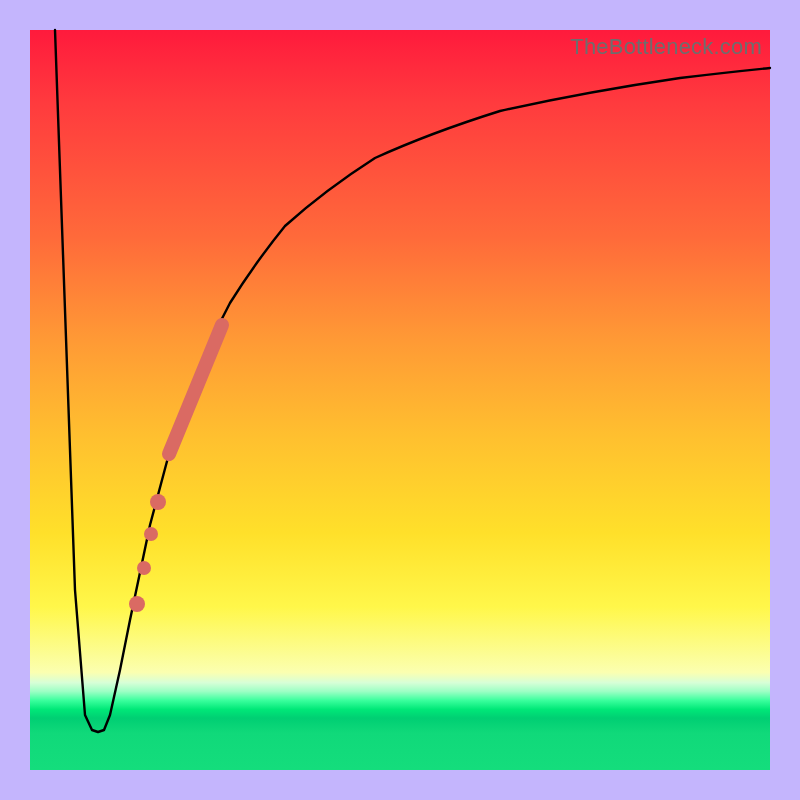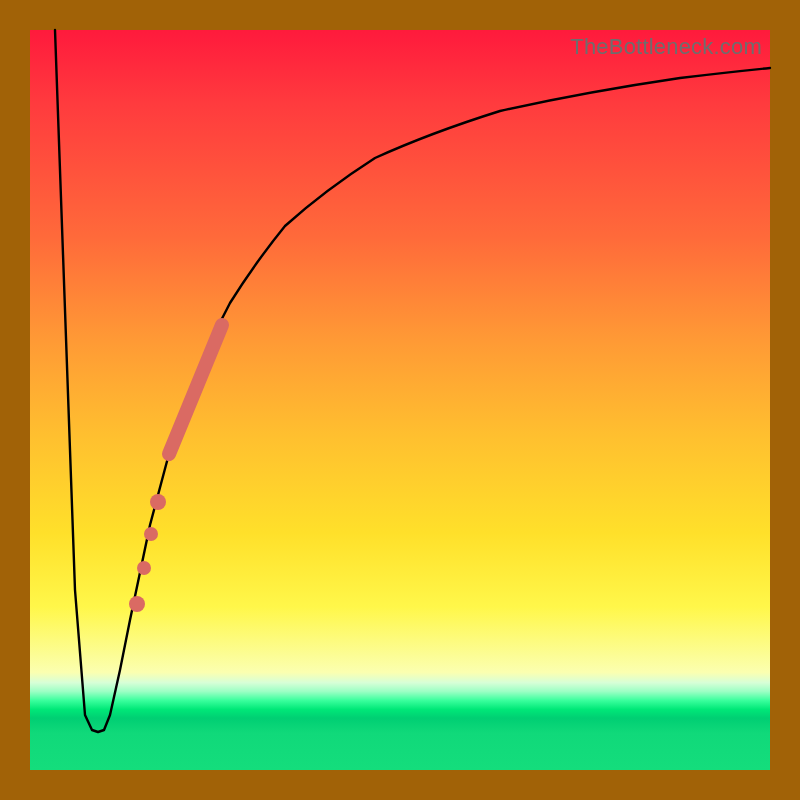--- a/index.html
+++ b/index.html
@@ -8,21 +8,21 @@
     width: 800px;
     height: 800px;
     overflow: hidden;
     background: #000;
     font-family: Arial, Helvetica, sans-serif;
   }
   .frame {
     position: relative;
     width: 800px;
     height: 800px;
-    background: #a16207;
+    background: #c4b5fd;
     text-align: center;
   }
   .plot {
     position: absolute;
     left: 30px;
     top: 30px;
     width: 740px;
     height: 740px;
     
     background: linear-gradient(to bottom,

